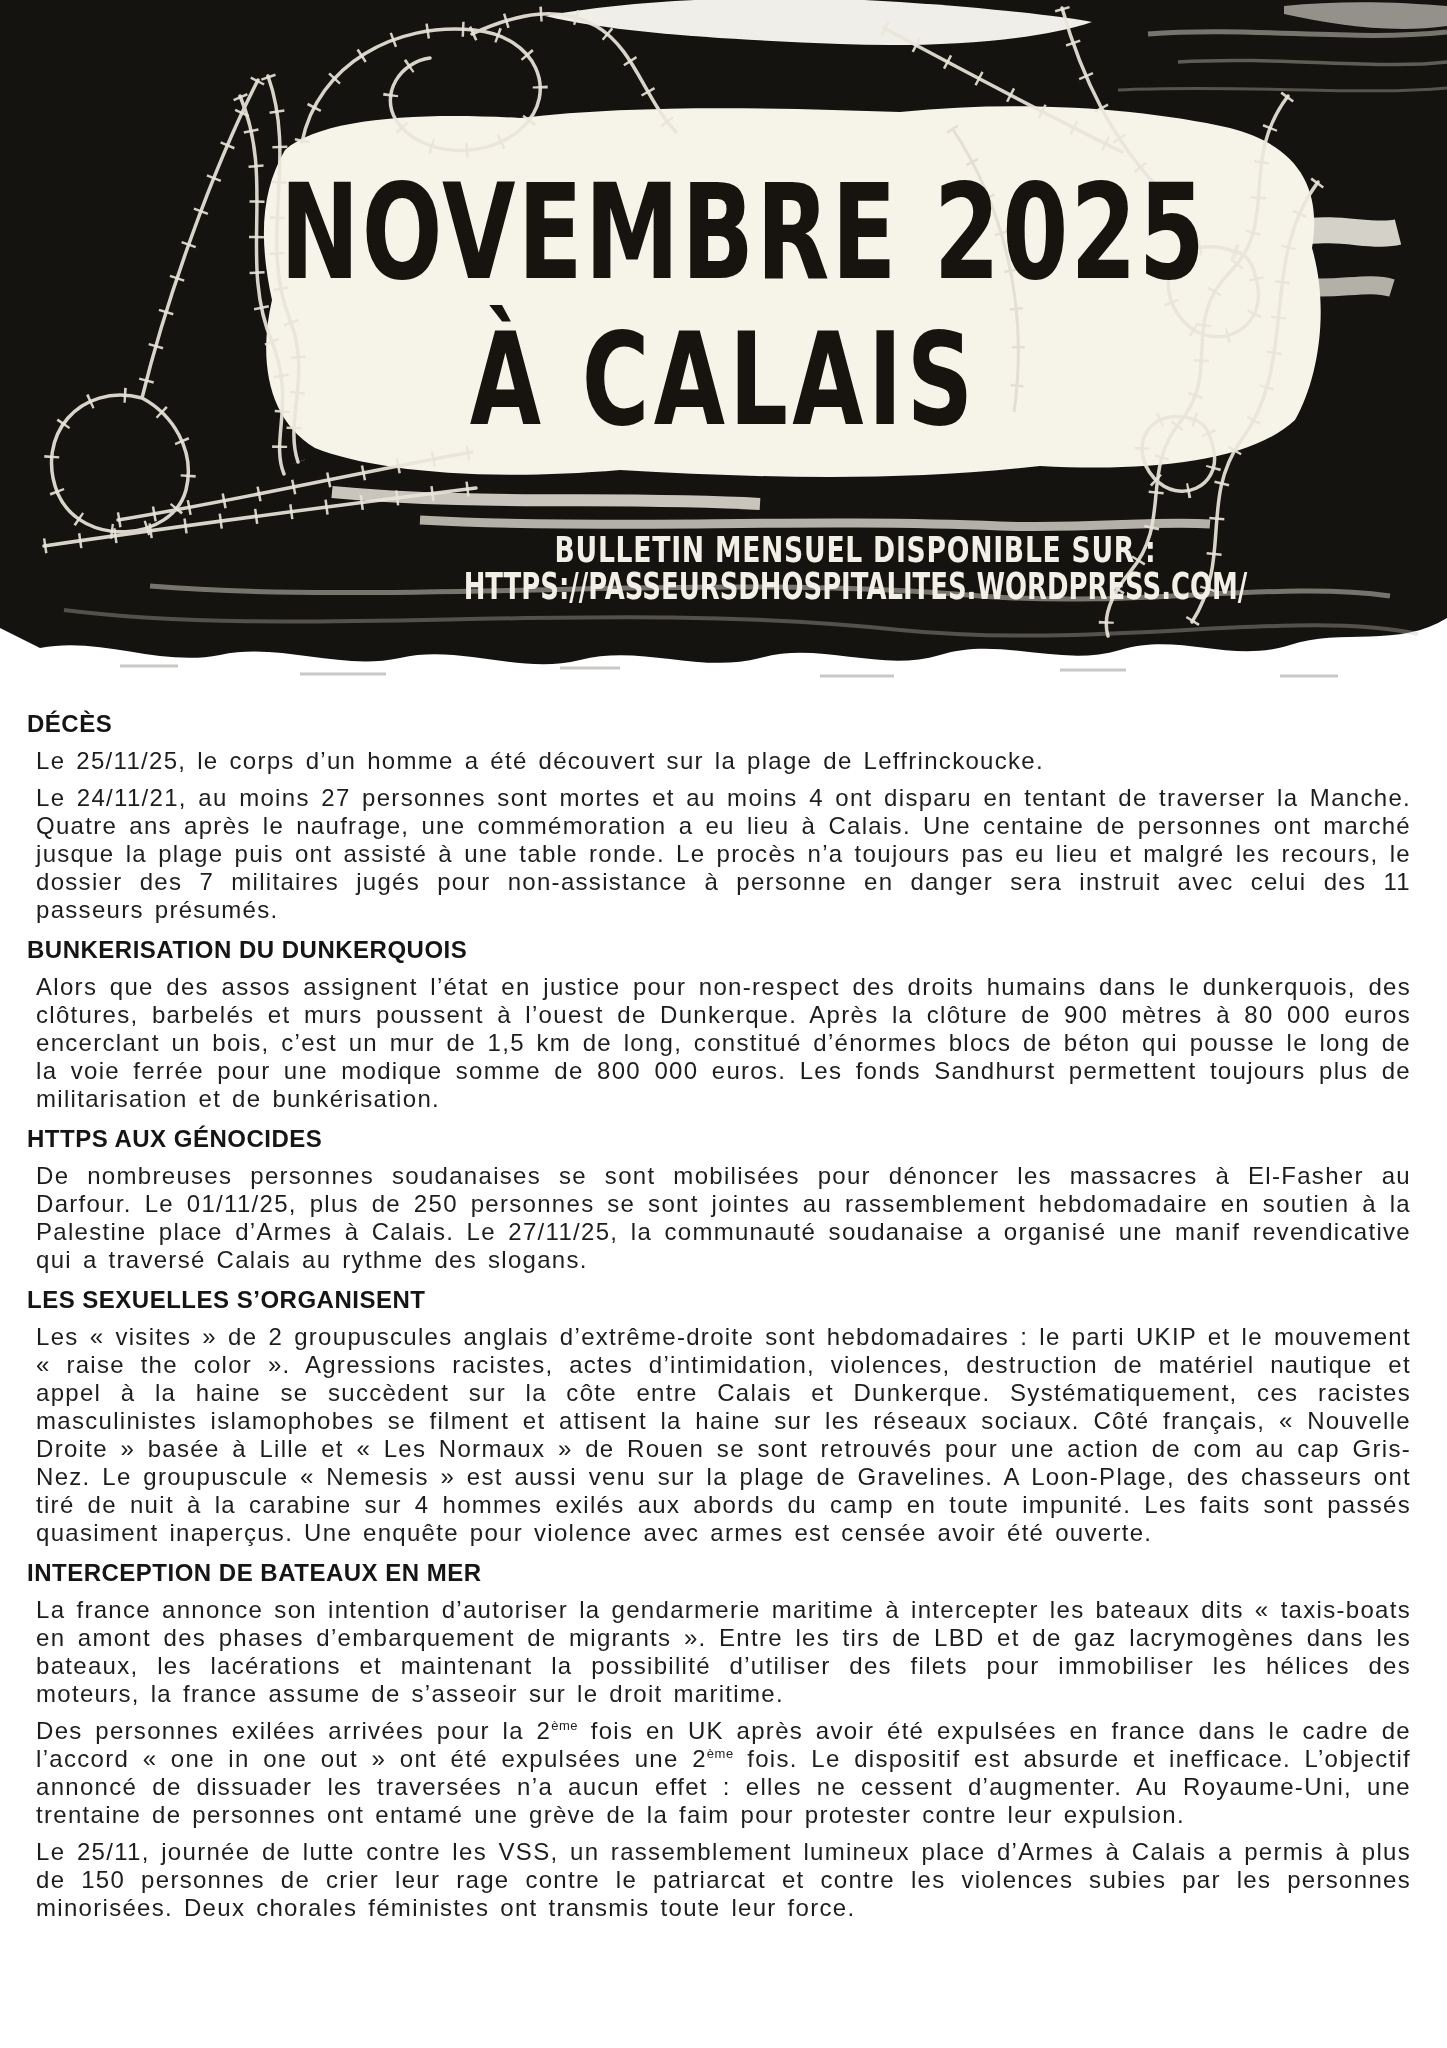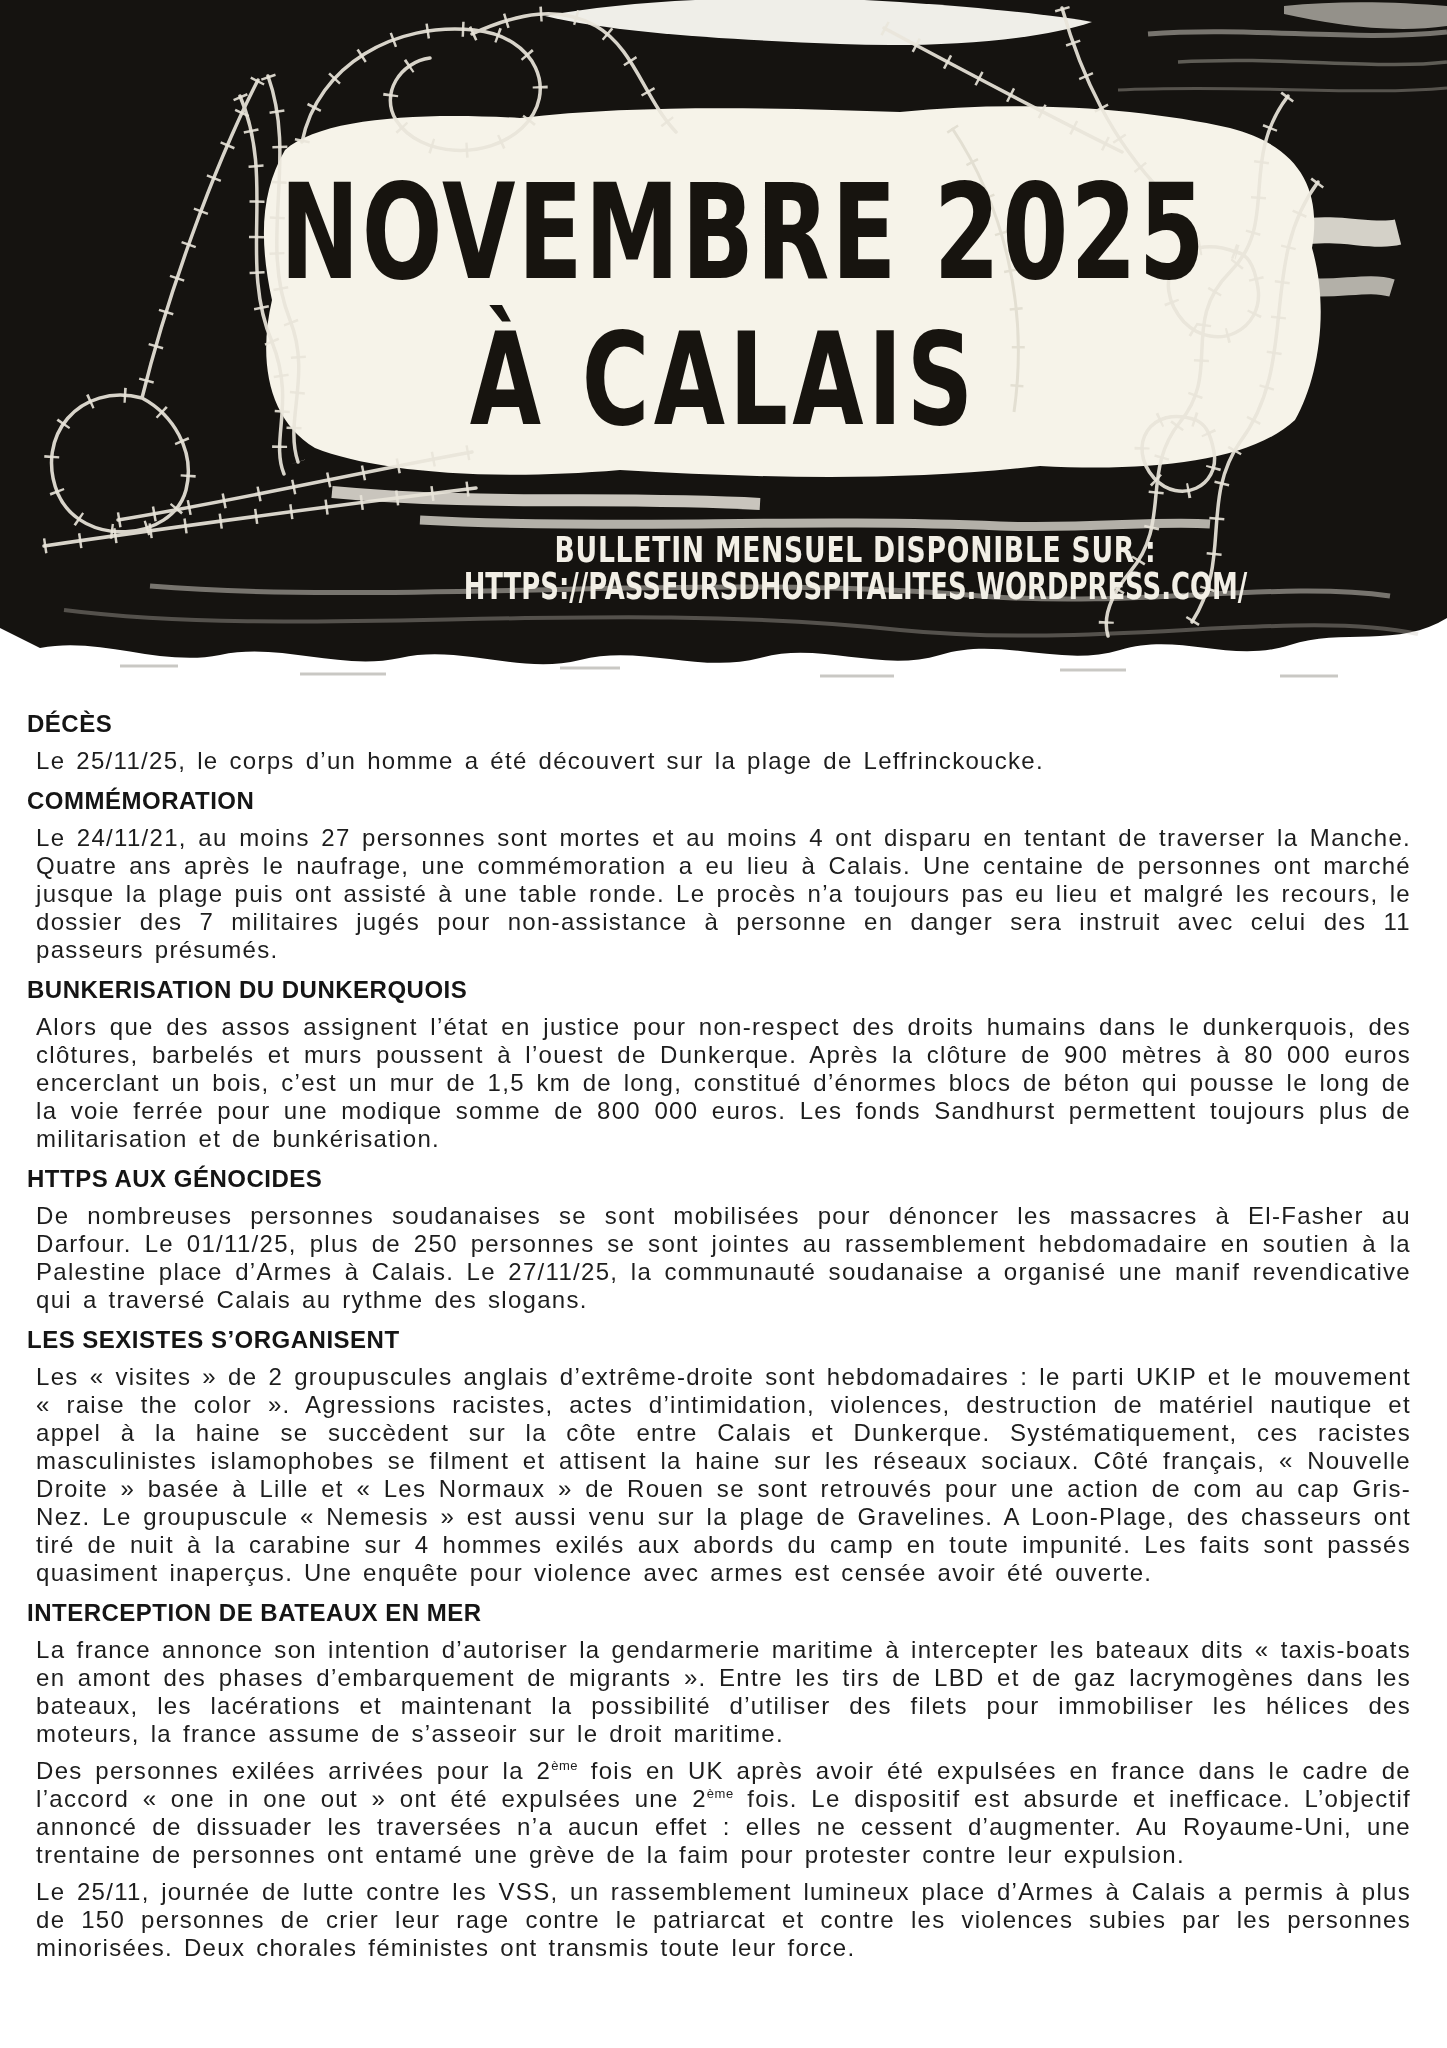--- a/index.html
+++ b/index.html
@@ -176,36 +176,35 @@
   </div>
 
   <main class="content">
 
     <section class="news-section">
       <h2>DÉCÈS</h2>
       <p>Le 25/11/25, le corps d’un homme a été découvert sur la plage de Leffrinckoucke.</p>
     </section>
 
     <section class="news-section">
-      <h2>COMMÉMORATION</h2>
       <p>Le 24/11/21, au moins 27 personnes sont mortes et au moins 4 ont disparu en tentant de traverser la Manche. Quatre ans après le naufrage, une commémoration a eu lieu à Calais. Une centaine de personnes ont marché jusque la plage puis ont assisté à une table ronde. Le procès n’a toujours pas eu lieu et malgré les recours, le dossier des 7 militaires jugés pour non-assistance à personne en danger sera instruit avec celui des 11 passeurs présumés.</p>
     </section>
 
     <section class="news-section">
       <h2>BUNKERISATION DU DUNKERQUOIS</h2>
       <p>Alors que des assos assignent l’état en justice pour non-respect des droits humains dans le dunkerquois, des clôtures, barbelés et murs poussent à l’ouest de Dunkerque. Après la clôture de 900 mètres à 80 000 euros encerclant un bois, c’est un mur de 1,5 km de long, constitué d’énormes blocs de béton qui pousse le long de la voie ferrée pour une modique somme de 800 000 euros. Les fonds Sandhurst permettent toujours plus de militarisation et de bunkérisation.</p>
     </section>
 
     <section class="news-section">
       <h2>HTTPS AUX GÉNOCIDES</h2>
       <p>De nombreuses personnes soudanaises se sont mobilisées pour dénoncer les massacres à El-Fasher au Darfour. Le 01/11/25, plus de 250 personnes se sont jointes au rassemblement hebdomadaire en soutien à la Palestine place d’Armes à Calais. Le 27/11/25, la communauté soudanaise a organisé une manif revendicative qui a traversé Calais au rythme des slogans.</p>
     </section>
 
     <section class="news-section">
-      <h2>LES SEXISTES S’ORGANISENT</h2>
+      <h2>LES SEXUELLES S’ORGANISENT</h2>
       <p>Les « visites » de 2 groupuscules anglais d’extrême-droite sont hebdomadaires : le parti UKIP et le mouvement « raise the color ». Agressions racistes, actes d’intimidation, violences, destruction de matériel nautique et appel à la haine se succèdent sur la côte entre Calais et Dunkerque. Systématiquement, ces racistes masculinistes islamophobes se filment et attisent la haine sur les réseaux sociaux. Côté français, « Nouvelle Droite » basée à Lille et « Les Normaux » de Rouen se sont retrouvés pour une action de com au cap Gris-Nez. Le groupuscule « Nemesis » est aussi venu sur la plage de Gravelines. A Loon-Plage, des chasseurs ont tiré de nuit à la carabine sur 4 hommes exilés aux abords du camp en toute impunité. Les faits sont passés quasiment inaperçus. Une enquête pour violence avec armes est censée avoir été ouverte.</p>
     </section>
 
     <section class="news-section">
       <h2>INTERCEPTION DE BATEAUX EN MER</h2>
       <p>La france annonce son intention d’autoriser la gendarmerie maritime à intercepter les bateaux dits « taxis-boats en amont des phases d’embarquement de migrants ». Entre les tirs de LBD et de gaz lacrymogènes dans les bateaux, les lacérations et maintenant la possibilité d’utiliser des filets pour immobiliser les hélices des moteurs, la france assume de s’asseoir sur le droit maritime.</p>
     </section>
 
     <section class="news-section">
       <p><span>Des personnes exilées arrivées pour la 2</span><sup>ème</sup><span> fois en UK après avoir été expulsées en france dans le cadre de l’accord « one in one out » ont été expulsées une 2</span><sup>ème</sup><span> fois. Le dispositif est absurde et inefficace. L’objectif annoncé de dissuader les traversées n’a aucun effet : elles ne cessent d’augmenter. Au Royaume-Uni, une trentaine de personnes ont entamé une grève de la faim pour protester contre leur expulsion.</span></p>

